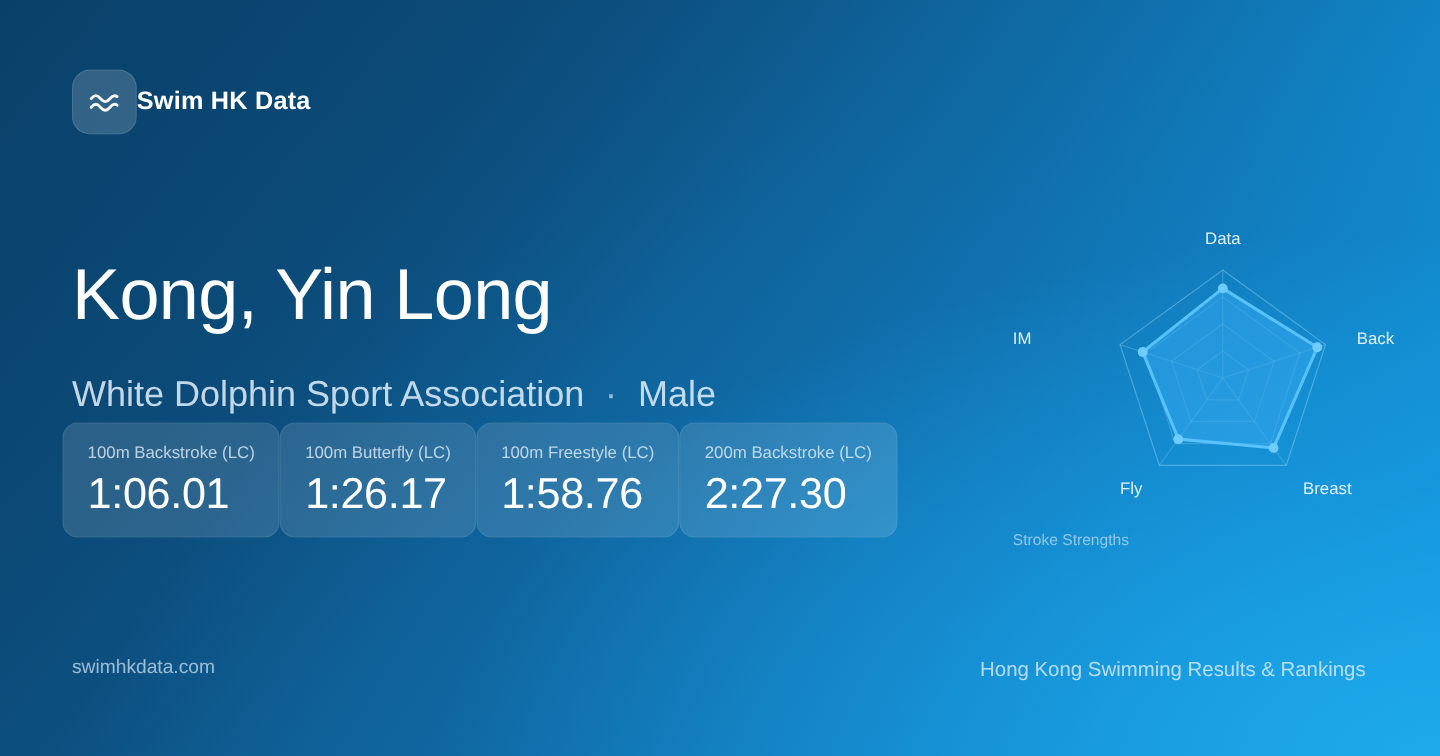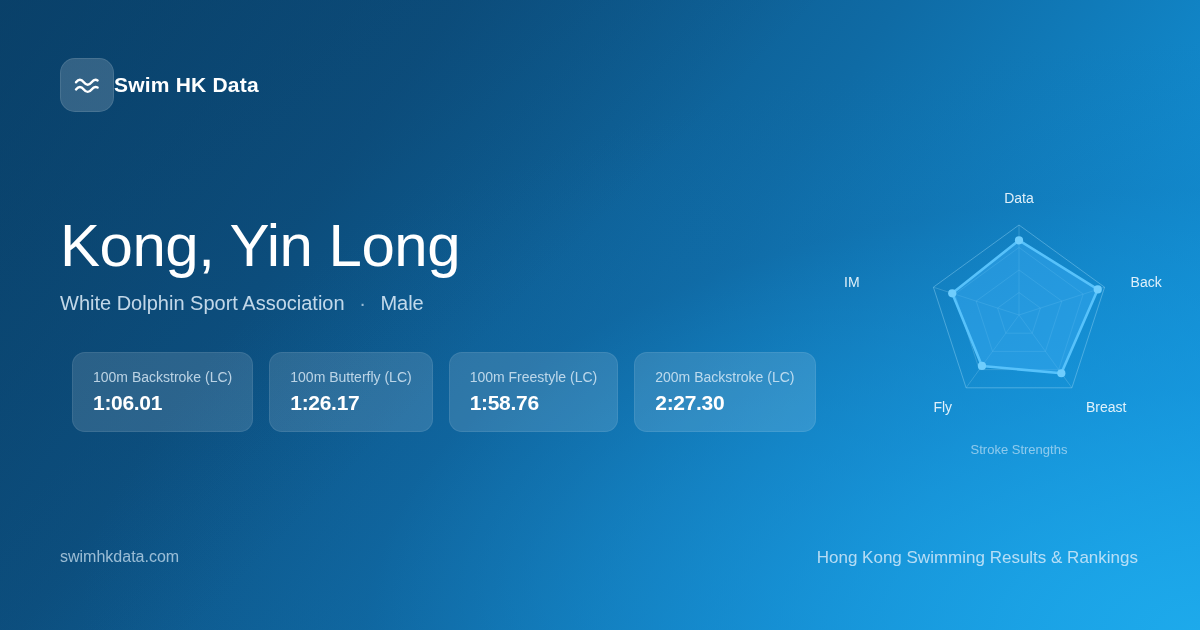--- a/index.html
+++ b/index.html
@@ -67,61 +67,59 @@
   .athlete-name {
     font-size: 60px;
     line-height: 1.0;
     font-weight: normal;
     color: #ffffff;
     letter-spacing: -0.5px;
     margin: 0;
     white-space: nowrap;
   }
   .athlete-meta {
-    margin-top: 16px;
-    font-size: 20px;
+    margin-top: 36px;
+    font-size: 30px;
     color: rgba(225,239,250,0.86);
     white-space: nowrap;
   }
   .meta-sep {
     display: inline-block;
     padding: 0 9px;
     color: rgba(225,239,250,0.66);
   }
 
   
   .stat-row {
     position: absolute;
-    left: 72px;
+    left: 52px;
     top: 352px;
     display: flex;
-    gap: 16px;
     z-index: 3;
   }
   .stat-card {
     background: rgba(255,255,255,0.13);
     border: 1px solid rgba(255,255,255,0.08);
     border-radius: 13px;
     padding: 16px 20px 17px 20px;
     min-width: 145px;
     box-sizing: border-box;
   }
   .stat-label {
     font-size: 14px;
     color: rgba(222,237,249,0.80);
     white-space: nowrap;
     margin-bottom: 7px;
   }
   .stat-value {
-    font-size: 21px;
+    font-size: 36px;
     color: #ffffff;
     letter-spacing: -0.3px;
     white-space: nowrap;
     line-height: 1.05;
-    font-weight: bold;
   }
 
   
   .radar-wrap {
     position: absolute;
     left: 844px;
     top: 166px;
     width: 350px;
     height: 310px;
     z-index: 3;
@@ -129,21 +127,20 @@
   .radar-svg {
     position: absolute;
     left: 0;
     top: 0;
   }
   .radar-caption {
     position: absolute;
     left: 0;
     top: 276px;
     width: 350px;
-    text-align: center;
     font-size: 13px;
     color: rgba(215,234,248,0.62);
   }
   .radar-axis-label {
     position: absolute;
     font-size: 14px;
     color: rgba(236,246,253,0.94);
     white-space: nowrap;
   }
 

